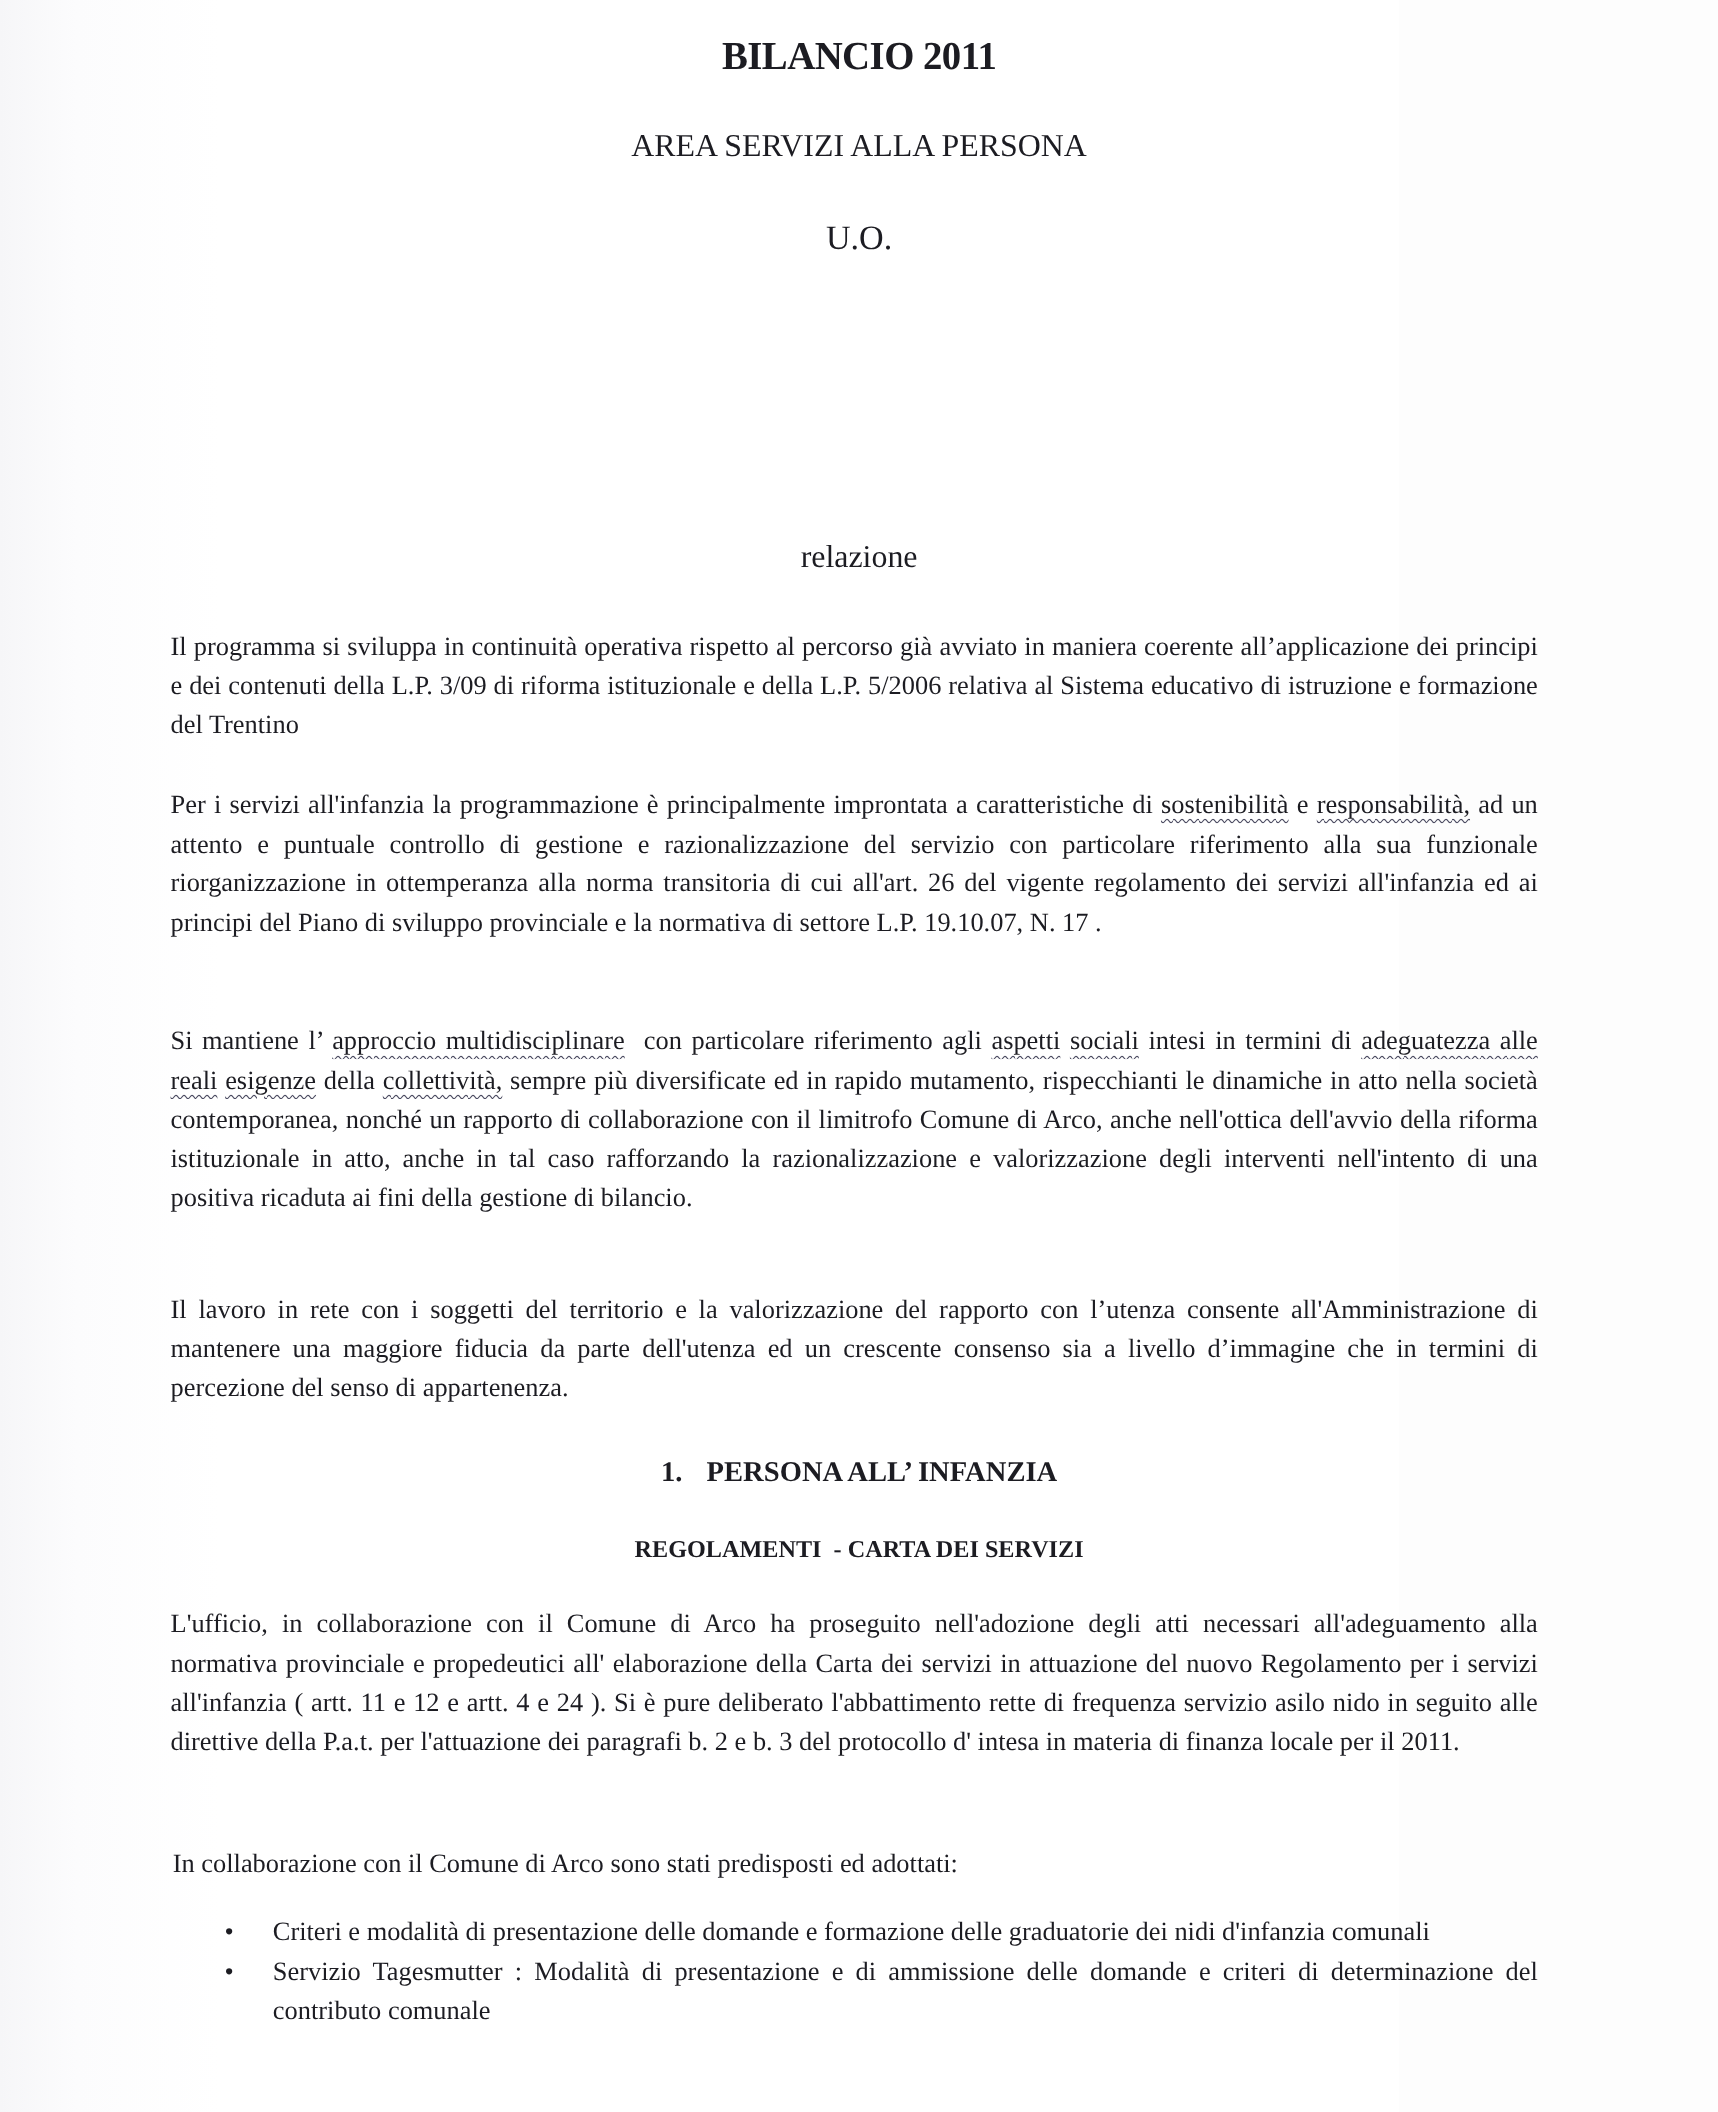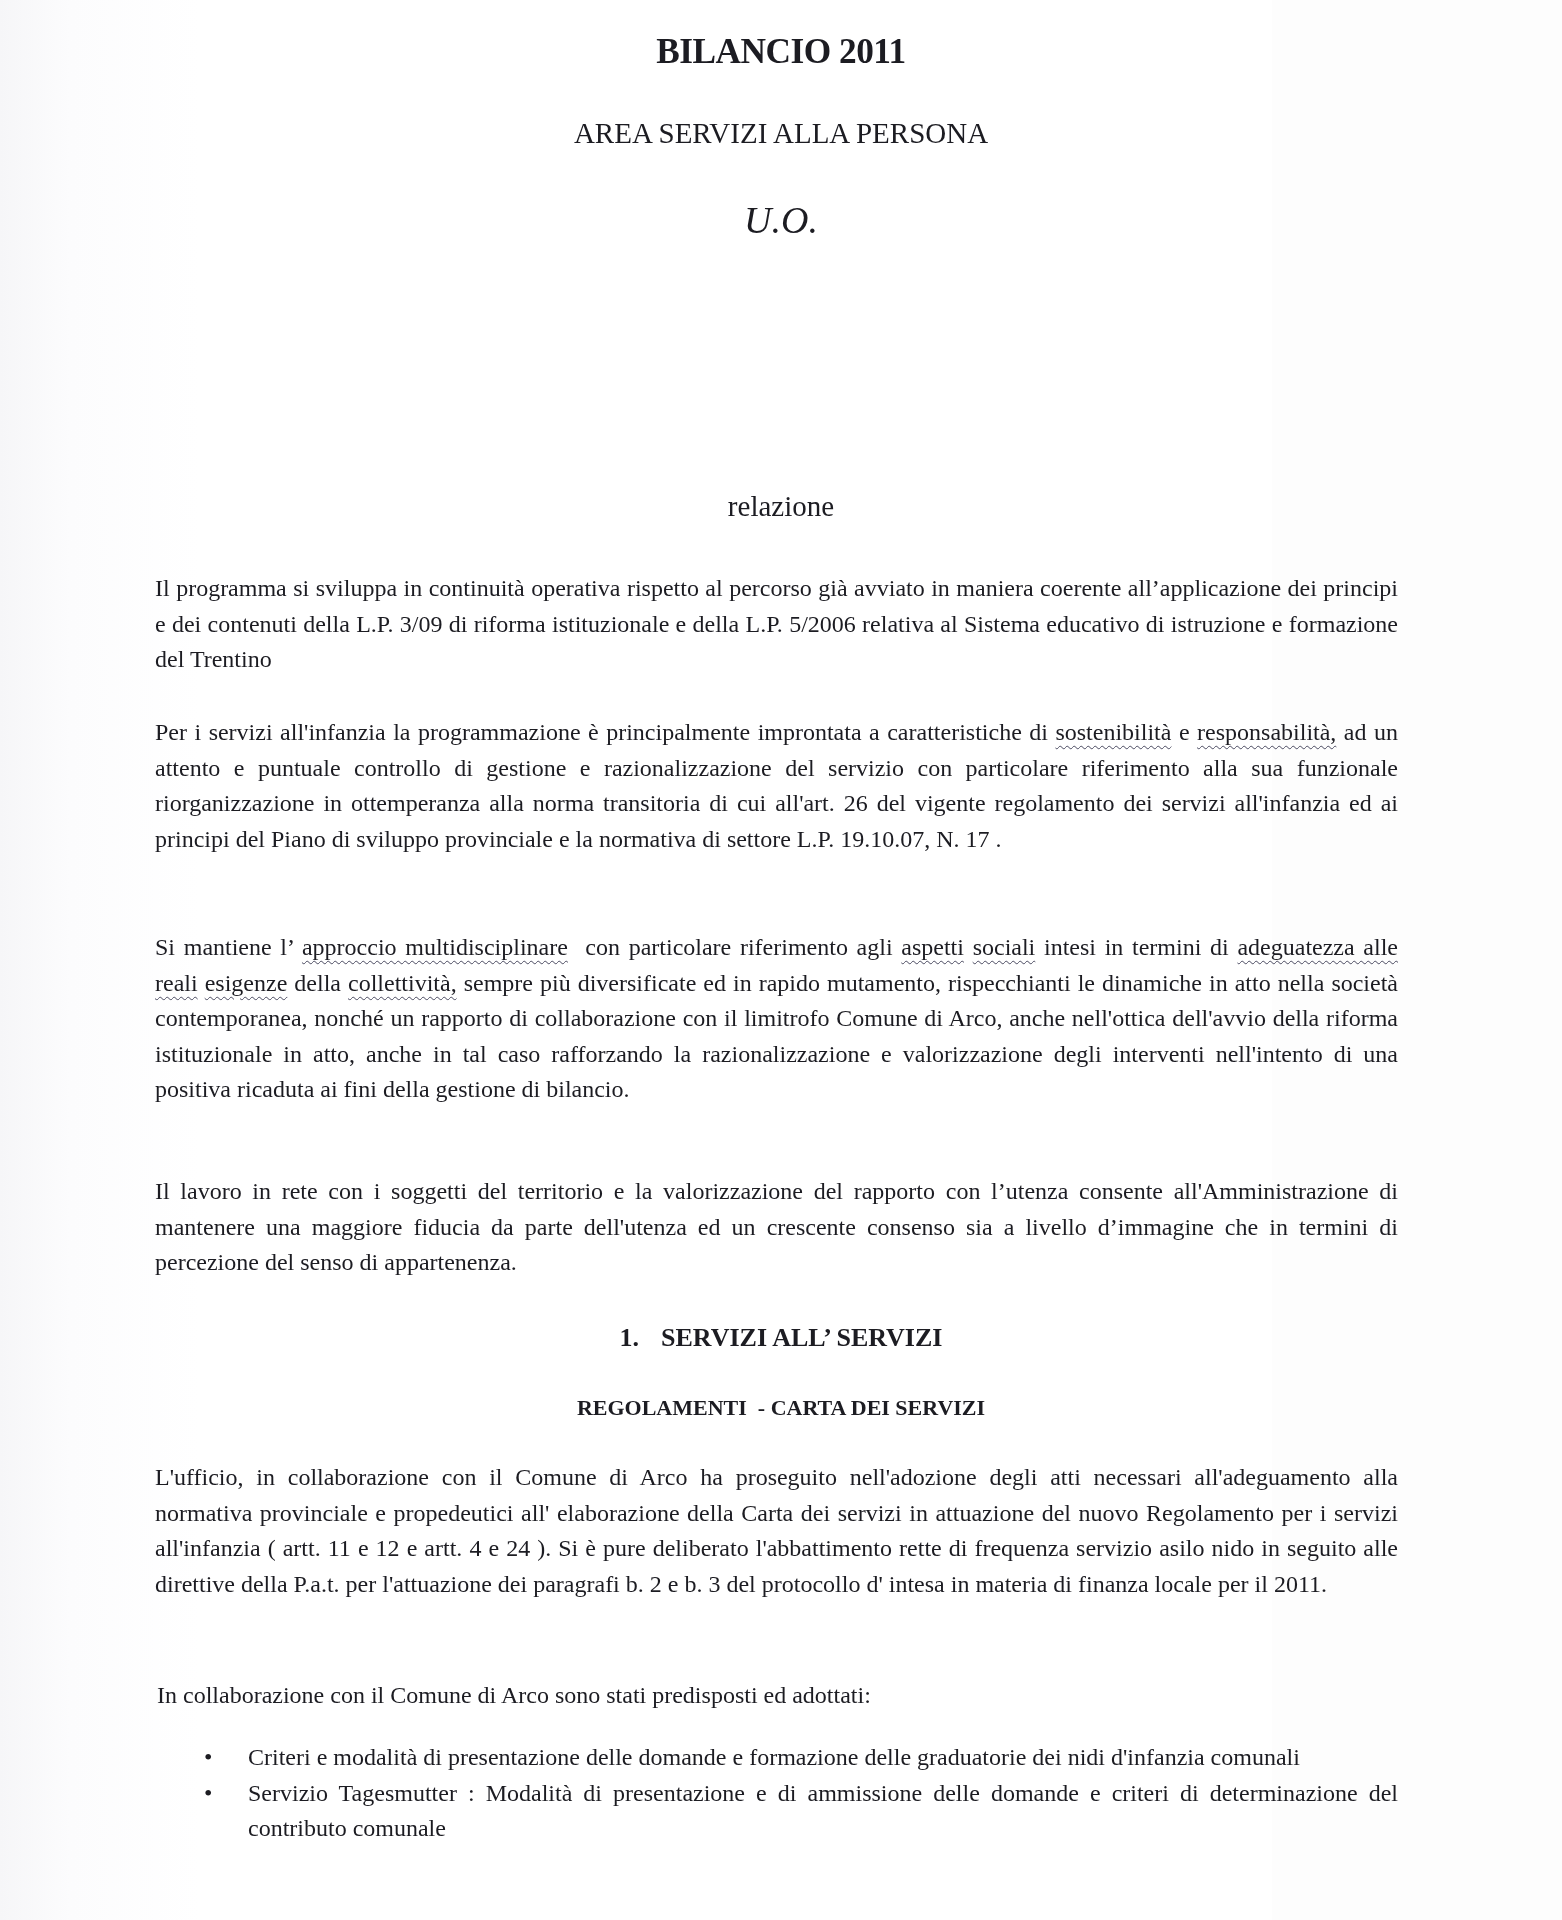--- a/index.html
+++ b/index.html
@@ -20,21 +20,21 @@
   }
   .center { position: absolute; left: 0; width: 1562px; text-align: center; }
   .title {
     top: 30px;
     font-size: 36px;
     font-weight: bold;
     letter-spacing: -0.5px;
     transform: scaleX(0.98);
   }
   .h-area { top: 117px; font-size: 29px; }
-  .h-uo { top: 198px; font-size: 38px; font-style: italic; }
+  .h-uo { top: 198px; font-size: 31px; }
   .h-istr { top: 240px; font-size: 29px; }
   .h-stato { top: 282px; font-size: 29px; }
   .h-rapporti { top: 362px; font-size: 29px; }
   .h-relazione { top: 490px; font-size: 29px; }
 
   .para {
     position: absolute;
     left: 155px;
     width: 1243px;
     font-size: 24px;
@@ -99,21 +99,21 @@
 
   <p class="para p1" style="margin:0;">Il programma si sviluppa in continuità operativa rispetto al percorso già avviato   in maniera coerente all’applicazione dei principi e dei contenuti della L.P. 3/09 di riforma istituzionale e  della L.P. 5/2006 relativa al Sistema educativo di istruzione e formazione del Trentino</p>
 
   <p class="para p2" style="margin:0;"><span>Per i servizi all'infanzia la programmazione è principalmente improntata a caratteristiche di </span><span class="u">sostenibilità</span><span> e </span><span class="u">responsabilità,</span><span> ad un attento e puntuale controllo di gestione e razionalizzazione del servizio con particolare riferimento alla sua funzionale riorganizzazione in ottemperanza alla norma transitoria di cui all'art. 26 del vigente regolamento dei servizi all'infanzia ed ai principi del Piano di sviluppo provinciale  e la normativa di settore L.P. 19.10.07, N. 17 .</span></p>
 
   <p class="para p3" style="margin:0;"><span>Si mantiene l’ </span><span class="u">approccio multidisciplinare</span><span style="white-space:pre-wrap;">  con particolare riferimento agli </span><span class="u">aspetti</span><span> </span><span class="u">sociali</span><span> intesi in termini di </span><span class="u">adeguatezza alle reali</span><span> </span><span class="u">esigenze</span><span> della </span><span class="u">collettività,</span><span> sempre più diversificate ed in rapido mutamento, rispecchianti le dinamiche in atto nella società contemporanea, nonché un rapporto di collaborazione con il  limitrofo Comune di Arco, anche nell'ottica dell'avvio della riforma istituzionale in atto, anche in tal caso rafforzando la razionalizzazione e valorizzazione degli interventi nell'intento di una positiva ricaduta ai fini della gestione di bilancio.</span></p>
 
   <p class="para p4" style="margin:0;">Il lavoro in rete con i soggetti del territorio e la valorizzazione del rapporto con l’utenza consente all'Amministrazione di mantenere una maggiore fiducia da parte dell'utenza ed un crescente consenso sia  a livello d’immagine che  in termini di percezione del senso di appartenenza.</p>
 
   <div class="section-head s1">
-    <span class="num">1.</span><span>SERVIZI ALL’ SERVIZI</span>
+    <span class="num">1.</span><span>PERSONA ALL’ INFANZIA</span>
   </div>
   <div class="section-head s2" style="white-space:pre;">REGOLAMENTI  - CARTA DEI SERVIZI</div>
 
   <p class="para p5" style="margin:0;">L'ufficio, in collaborazione con il Comune di Arco ha proseguito nell'adozione degli atti necessari all'adeguamento alla normativa provinciale e propedeutici all' elaborazione della Carta dei servizi in attuazione del nuovo Regolamento per i servizi all'infanzia ( artt. 11 e 12 e artt. 4 e 24 ). Si è pure deliberato l'abbattimento rette di  frequenza  servizio asilo nido  in seguito alle direttive della P.a.t. per l'attuazione dei paragrafi b. 2 e b. 3 del protocollo d' intesa in materia di  finanza  locale  per il 2011.</p>
 
   <p class="para p6" style="margin:0;">In collaborazione con il Comune di Arco sono stati predisposti ed adottati:</p>
 
   <ul class="bullets">
     <li class="b1">
       <span class="dot">•</span>

